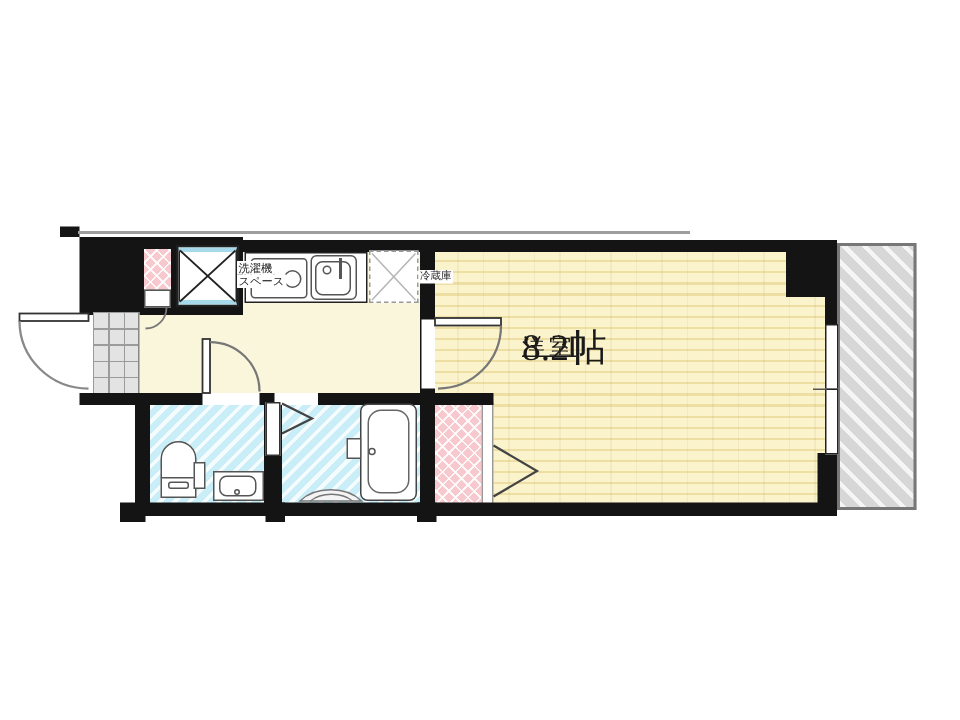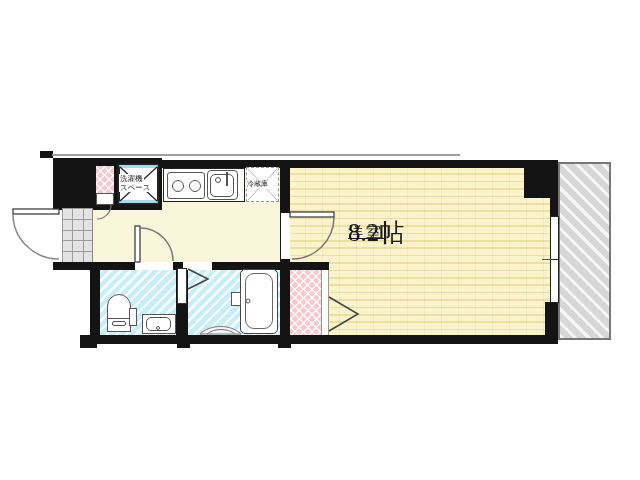--- a/index.html
+++ b/index.html
@@ -33,21 +33,21 @@
      repeating-linear-gradient(90deg, #9b9b9b 0 1px, transparent 1px 10.3px),
      repeating-linear-gradient(180deg, #9b9b9b 0 1px, transparent 1px 10.8px),
      var(--genkan_gray);
      border-right:1px solid #888;}
   .whitebox{background:#fff;border:1.5px solid #222;}
   .thinbox{background:#fff;border:1px solid #555;}
   .washer{background:#fff;border:1.5px solid #222;
      border-top:3px solid var(--washer_accent);border-bottom:3px solid var(--washer_accent);
      box-shadow:0 0 0 1.5px #222;}
   .fridge{background:#fff;border:1px dashed #999;}
-  .lbl-small{font-size:7.5px;line-height:9px;text-align:left;white-space:nowrap;}
+  .lbl-small{font-size:7.5px;line-height:9px;text-align:right;white-space:nowrap;}
   .lbl-small span{background:#fff;padding:0 1px;position:static;}
   .roomlabel{text-align:center;}
   .roomlabel .rname{font-size:15px;letter-spacing:3px;line-height:26px;position:static;display:block;text-decoration:underline;}
   .roomlabel .rsize{font-size:25px;line-height:28px;position:static;display:block;}
 </style>
 </head>
 <body>
 
 <div id="stage">
 

